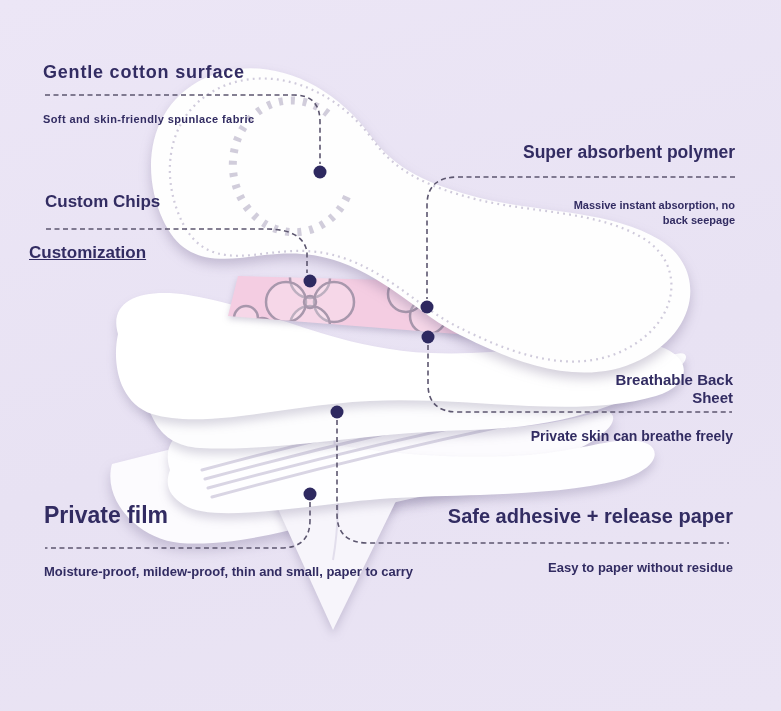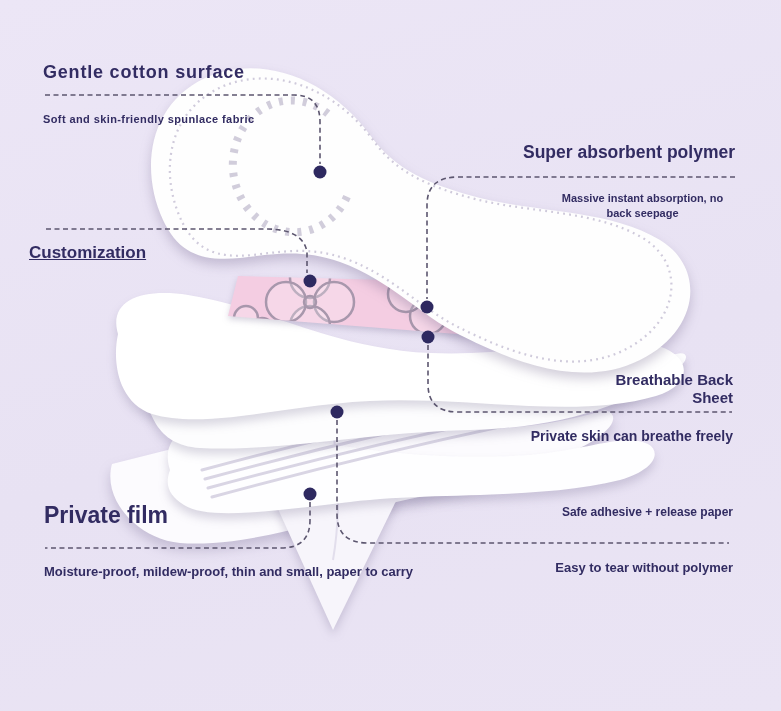--- a/index.html
+++ b/index.html
@@ -11,26 +11,26 @@
     overflow:hidden;
   }
   .artwork{position:absolute;left:0;top:0;}
   .label{position:absolute;color:#322c62;font-weight:700;white-space:nowrap;}
   .label.wrap{white-space:normal;}
   #lbl-cotton        {left:43px;  top:62px;  font-size:18px; letter-spacing:0.8px;}
   #sub-cotton        {left:43px;  top:113px; font-size:11px;   letter-spacing:0.4px;}
   #lbl-chips         {left:45px;  top:192px; font-size:17px;}
   #lbl-customization {left:29px;  top:243px; font-size:17px;text-decoration:underline;}
   #lbl-sap           {right:46px; top:142px; font-size:17.5px; text-align:center;}
-  #sub-sap           {right:46px; top:191px; font-size:11px;   text-align:center; width:185px; line-height:1.35;}
+  #sub-sap           {right:46px; top:198px; font-size:11px;   text-align:right; width:185px; line-height:1.35;}
   #lbl-breathable    {right:48px; top:371px; font-size:15px;   text-align:right; width:132px; line-height:1.2;}
   #sub-breathable    {right:48px; top:428px; font-size:14px;   text-align:right;}
   #lbl-sealed        {left:44px;  top:502px; font-size:23px;}
   #sub-sealed        {left:44px;  top:564px; font-size:13px;}
-  #lbl-adhesive      {right:48px; top:505px; font-size:12px;   text-align:right;margin-left:16px;}
+  #lbl-adhesive      {right:48px; top:505px; font-size:20px;   text-align:right;margin-left:16px;}
   #sub-adhesive      {right:48px; top:560px; font-size:13px;   text-align:right;}
 </style>
 </head>
 <body>
 
 <div class="stage">
 
   <svg class="artwork" width="781" height="711" viewBox="0 0 781 711">
     <defs>
       <clipPath id="chipClip">
@@ -106,27 +106,28 @@
       <circle cx="427" cy="307" r="6.5"></circle>
       <circle cx="428" cy="337" r="6.5"></circle>
       <circle cx="337" cy="412" r="6.5"></circle>
       <circle cx="310" cy="494" r="6.5"></circle>
     </g>
   </svg>
 
   <div id="lbl-cotton" class="label">Gentle cotton surface</div>
   <div id="sub-cotton" class="label">Soft and skin-friendly spunlace fabric</div>
 
+  <div id="lbl-chips" class="label">Custom Chips</div>
   <div id="lbl-customization" class="label">Customization</div>
 
   <div id="lbl-sap" class="label">Super absorbent polymer</div>
   <div id="sub-sap" class="label wrap">Massive instant absorption, no back seepage</div>
 
   <div id="sub-breathable" class="label">Private skin can breathe freely</div>
   <div id="lbl-breathable" class="label wrap">Breathable Back Sheet</div>
 
   <div id="lbl-sealed" class="label">Private film</div>
   <div id="sub-sealed" class="label">Moisture-proof, mildew-proof, thin and small, paper to carry</div>
 
   <div id="lbl-adhesive" class="label">Safe adhesive + release paper</div>
-  <div id="sub-adhesive" class="label">Easy to tear without polymer</div>
+  <div id="sub-adhesive" class="label">Easy to paper without residue</div>
 
 </div>
 
 </body></html>

